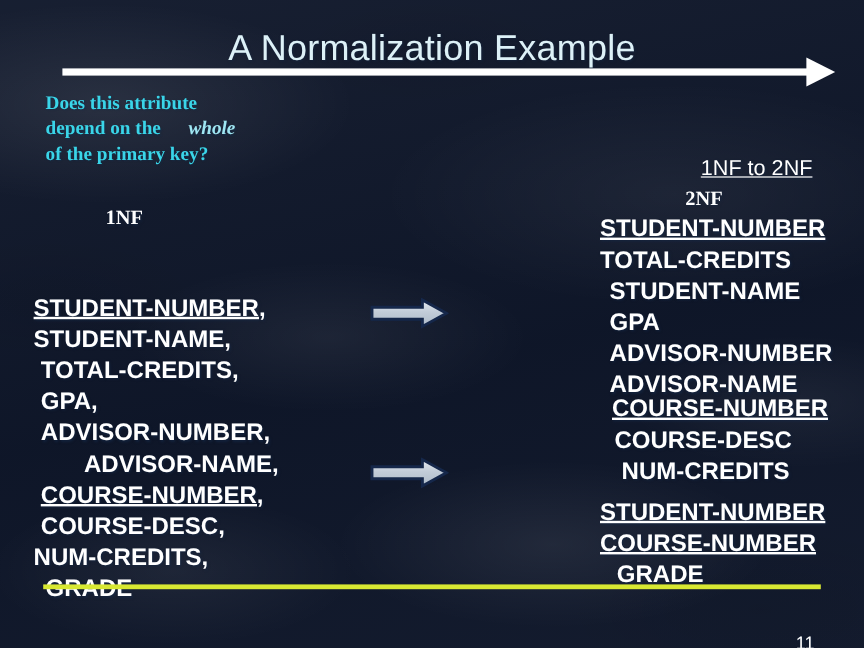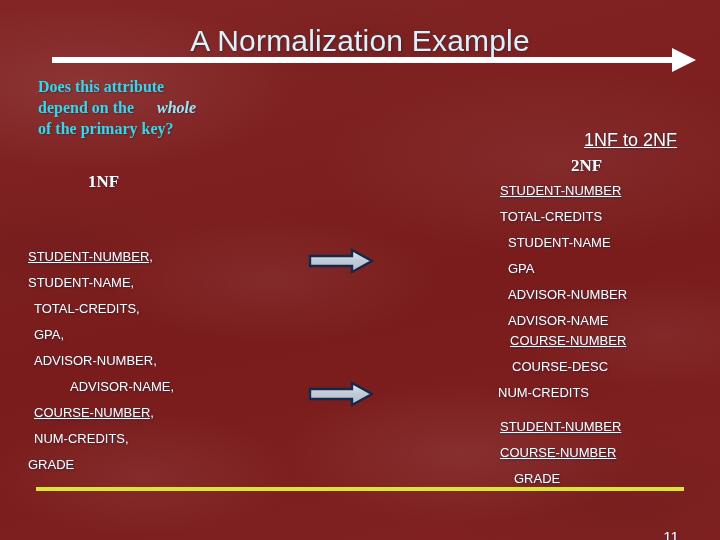--- a/index.html
+++ b/index.html
@@ -12,21 +12,21 @@
     height: 540px;
     overflow: hidden;
     font-family: "Liberation Sans", sans-serif;
   }
 
   
   #slide {
     position: relative;
     width: 720px;
     height: 540px;
-    background-color: #7f1d1d;
+    background-color: #0f172a;
     overflow: hidden;
   }
   
   #slide-texture {
     position: absolute;
     inset: 0;
     pointer-events: none;
     background-image:
       radial-gradient(ellipse 300px 120px at 12% 16%, rgba(255,255,255,0.085), rgba(255,255,255,0) 70%),
       radial-gradient(ellipse 240px 90px at 38% 52%, rgba(255,255,255,0.06), rgba(255,255,255,0) 70%),
@@ -118,25 +118,26 @@
     white-space: nowrap;
     text-decoration: underline;
   }
 
   
   .attr-list {
     position: absolute;
     margin: 0;
     padding: 0;
     list-style: none;
-    font-size: 13px;
+    font-size: 20px;
     line-height: 26px;
     color: #ffffff;
     text-shadow: 1px 1px 2px rgba(20,40,70,0.65);
     white-space: nowrap;
+    font-weight: bold;
   }
   .attr-list li { height: 26px; }
   .attr-list .key { text-decoration: underline; }
 
   #list-1nf { left: 28px; top: 244px; }
   
   #list-1nf li:nth-child(1)  { padding-left: 0px; }
   #list-1nf li:nth-child(2)  { padding-left: 0px; }
   #list-1nf li:nth-child(3)  { padding-left: 6px; }
   #list-1nf li:nth-child(4)  { padding-left: 6px; }
@@ -151,21 +152,21 @@
   #list-2nf-student li:nth-child(1) { padding-left: 0px; }
   #list-2nf-student li:nth-child(2) { padding-left: 0px; }
   #list-2nf-student li:nth-child(3) { padding-left: 8px; }
   #list-2nf-student li:nth-child(4) { padding-left: 8px; }
   #list-2nf-student li:nth-child(5) { padding-left: 8px; }
   #list-2nf-student li:nth-child(6) { padding-left: 8px; }
 
   #list-2nf-course { left: 498px; top: 328px; }
   #list-2nf-course li:nth-child(1) { padding-left: 12px; }
   #list-2nf-course li:nth-child(2) { padding-left: 14px; }
-  #list-2nf-course li:nth-child(3) { padding-left: 0px; }
+  #list-2nf-course li:nth-child(3) { padding-left: 0px; margin-left: 20px; }
 
   #list-2nf-grade { left: 500px; top: 414px; }
   #list-2nf-grade li:nth-child(1) { padding-left: 0px; }
   #list-2nf-grade li:nth-child(2) { padding-left: 0px; }
   #list-2nf-grade li:nth-child(3) { padding-left: 14px; }
 
   
   .block-arrow {
     position: absolute;
     width: 66px;
@@ -215,20 +216,21 @@
   <div id="label-1nf" class="nf-label">1NF</div>
 
   <ul id="list-1nf" class="attr-list">
     <li><span class="key">STUDENT-NUMBER,</span></li>
     <li><span>STUDENT-NAME,</span></li>
     <li><span>TOTAL-CREDITS,</span></li>
     <li><span>GPA,</span></li>
     <li><span>ADVISOR-NUMBER,</span></li>
     <li><span>ADVISOR-NAME,</span></li>
     <li><span class="key">COURSE-NUMBER,</span></li>
+    <li><span>COURSE-DESC,</span></li>
     <li><span>NUM-CREDITS,</span></li>
     <li><span>GRADE</span></li>
   </ul>
 
   <svg id="arrow-1" class="block-arrow" viewBox="0 0 66 26">
     <defs>
       <linearGradient id="arrowFill" x1="0" y1="0" x2="0" y2="1">
         <stop offset="0%" stop-color="#e6ecf2"></stop>
         <stop offset="45%" stop-color="#c2ccd8"></stop>
         <stop offset="100%" stop-color="#aebbc9"></stop>

